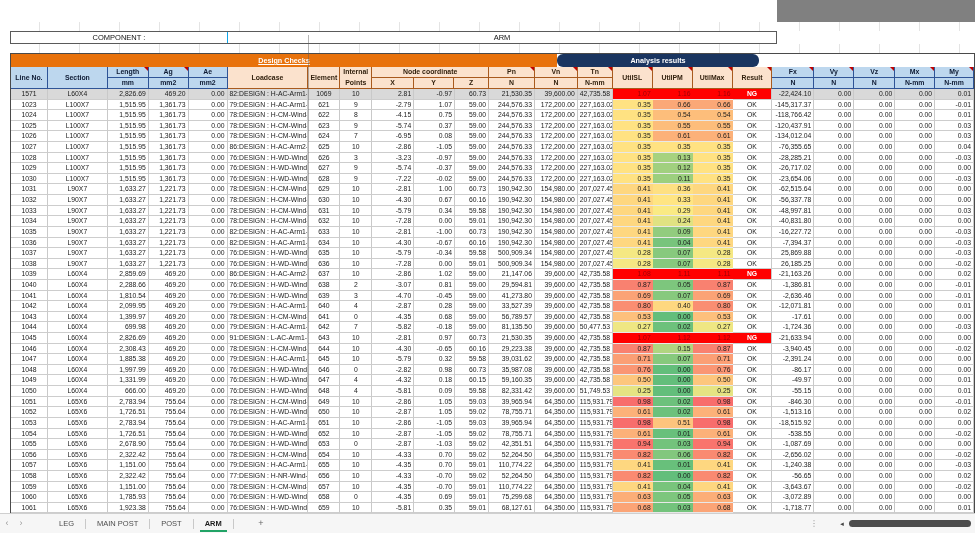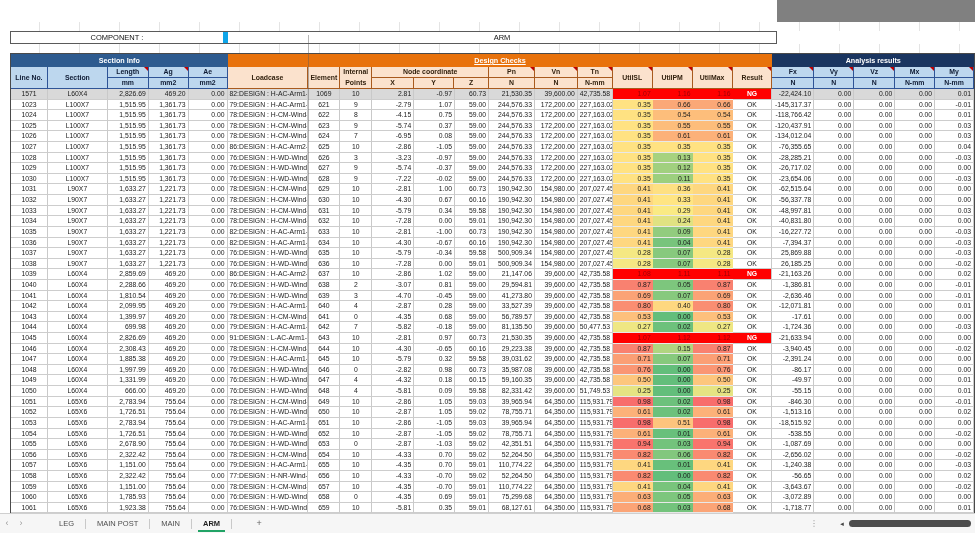--- a/index.html
+++ b/index.html
@@ -15,35 +15,35 @@
 
   
   .grid-band { position:absolute; left:0; width:975px; background:
     repeating-linear-gradient(90deg, transparent 0px, transparent 39px, #e4e4e4 39px, #e4e4e4 40px); }
   .gb1 { top:22px; height:9px; }
   .gb2 { top:44px; height:9px; }
 
   
   .component-row { position:absolute; left:10px; top:31px; width:767px; height:13px;
     border:1px solid #5a5a5a; display:flex; background:#fff; }
-  .component-label { width:217px; border-right:5px solid #0ea5e9; text-align:center;
+  .component-label { width:217px; border-right:1px solid #0ea5e9; text-align:center;
     font-size:7.5px; line-height:11px; color:#111; }
   .component-value { flex:1; text-align:center; font-size:7.5px; line-height:11px; color:#111; }
 
   
   .table { position:absolute; left:10px; top:53px; width:965px; height:460px;
     border:1px solid #4a4a4a; border-bottom:none; background:#fff; font-size:6.8px; color:#1a1a1a; }
 
   
   .group-row { display:flex; height:13px; }
   .group-cell { color:#fff; font-weight:bold; font-size:7.2px; text-align:center; line-height:13px;
     overflow:hidden; white-space:nowrap; }
   .g-section { width:217px; background:var(--section-info-bg,#2e5b8f); }
   .g-design  { width:546px; background:var(--design-checks-bg,#e8720c);text-decoration:underline; }
-  .g-analysis{ width:202px; background:var(--analysis-results-bg,#1a3560); }
+  .g-analysis{ width:202px; background:var(--analysis-results-bg,#1a3560);border-radius:6px; }
 
   
   .sub-row { display:flex; height:22px; }
   .hcell { position:relative; font-weight:bold; font-size:6.9px; text-align:center; overflow:hidden;
     display:flex; flex-direction:column; justify-content:center; }
   .hc-blue  { background:var(--subheader-blue,#bdd7ee); border-right:1px solid #2f5496; border-bottom:1px solid #2f5496; color:#0e1a33; }
   .hc-peach { background:var(--subheader-peach,#fbe2cd); border-right:1px solid #a85a1e; border-bottom:1px solid #a85a1e; color:#33220f; }
   .split { justify-content:stretch; }
   .split .t, .split .b { height:11px; line-height:10px; }
   .hc-blue.split .t  { border-bottom:1px solid #2f5496; }
@@ -103,21 +103,20 @@
   <div class="grid-band gb2"></div>
 
   <div class="component-row">
     <div class="component-label">COMPONENT :</div>
     <div class="component-value">ARM</div>
   </div>
 
   <div class="table">
 
     <div class="group-row">
-      <div class="group-cell g-section">Section Info</div>
       <div class="group-cell g-design">Design Checks</div>
       <div class="group-cell g-analysis">Analysis results</div>
     </div>
 
     <div class="sub-row">
       <div class="hcell hc-blue cw0">
           <span>Line No.</span>
         </div>
       <div class="hcell hc-blue cw1">
           <span>Section</span>
@@ -1205,21 +1204,21 @@
   <div class="page-break"></div>
 
   <div class="tab-bar">
     <div class="nav-arrow">‹</div>
     <div class="nav-arrow">›</div>
     <div style="width:20px"></div>
     <div class="tab">LEG</div>
     <div class="tab-sep"></div>
     <div class="tab">MAIN POST</div>
     <div class="tab-sep"></div>
-    <div class="tab">MAIN</div>
+    <div class="tab">POST</div>
     <div class="tab-sep"></div>
     <div class="tab active">ARM</div>
     <div class="tab-sep"></div>
     <div class="add-tab">+</div>
     <div class="tab-right">
       <div class="grab-dots">⋮</div>
       <div class="scroll-left">◄</div>
       <div class="scroll-thumb"></div>
     </div>
   </div>

